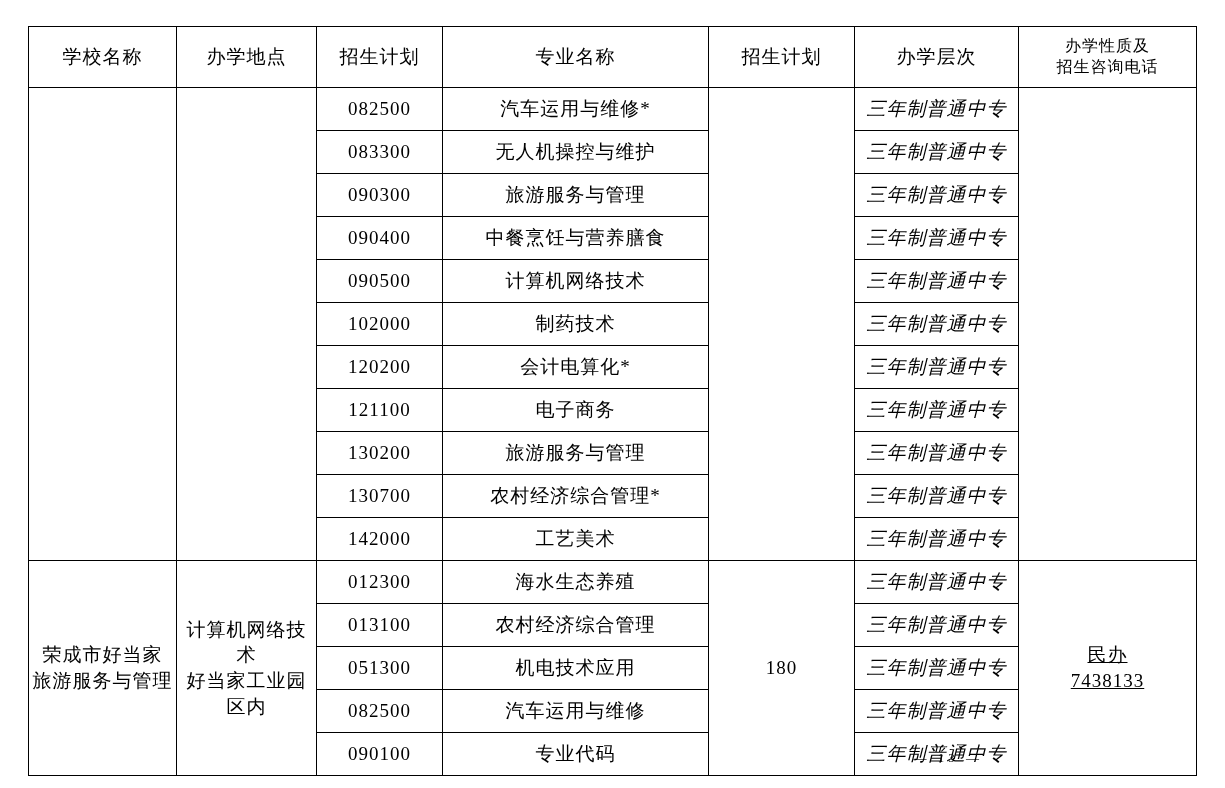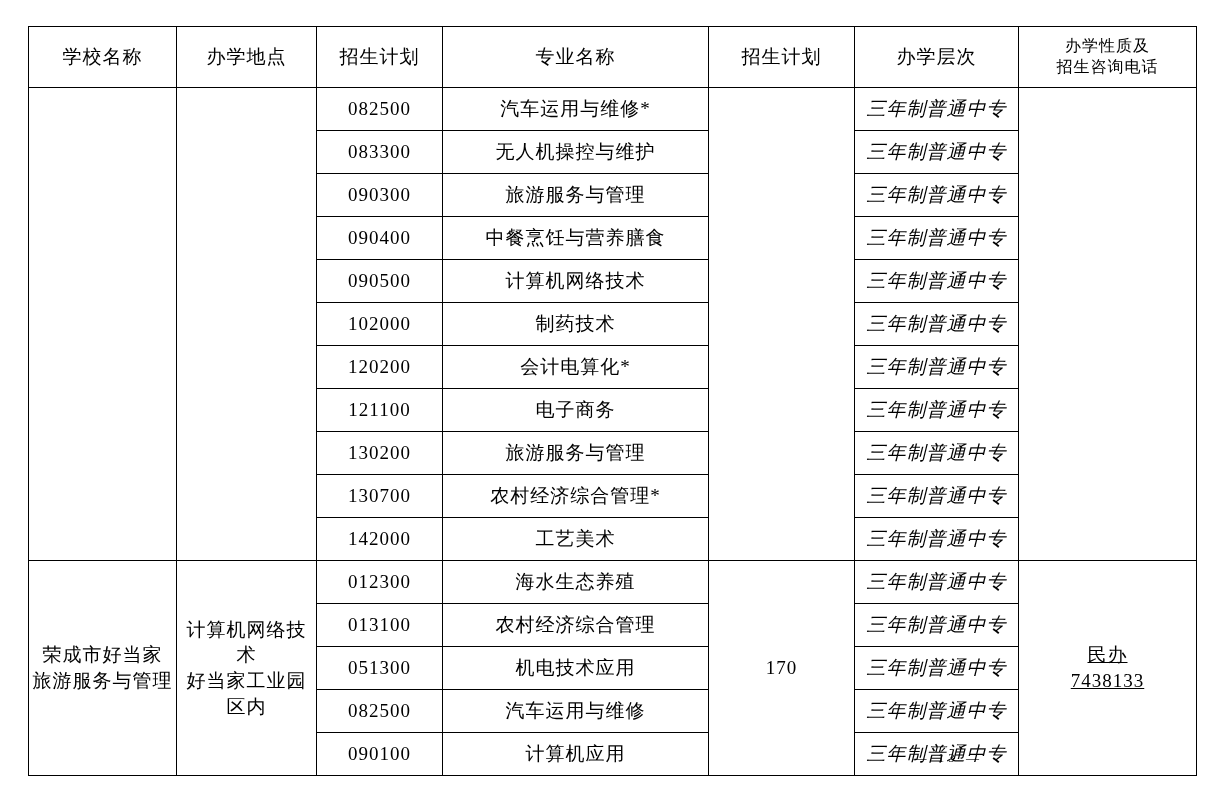--- a/index.html
+++ b/index.html
@@ -196,21 +196,21 @@
           <div>荣成市好当家</div>
           <div>旅游服务与管理</div>
         </td>
         <td class="site-cell" rowspan="5">
           <div>计算机网络技术</div>
           <div>好当家工业园</div>
           <div>区内</div>
         </td>
         <td class="code-cell">012300</td>
         <td class="major-cell">海水生态养殖</td>
-        <td class="plan-cell" rowspan="5">170</td>
+        <td class="plan-cell" rowspan="5">180</td>
         <td class="level-cell">三年制普通中专</td>
         <td class="nature-cell" rowspan="5">
           <div>民办</div>
           <div>7438133</div>
         </td>
       </tr>
       <tr class="row-height">
         <td class="code-cell">013100</td>
         <td class="major-cell">农村经济综合管理</td>
         <td class="level-cell">三年制普通中专</td>
@@ -220,21 +220,21 @@
         <td class="major-cell">机电技术应用</td>
         <td class="level-cell">三年制普通中专</td>
       </tr>
       <tr class="row-height">
         <td class="code-cell">082500</td>
         <td class="major-cell">汽车运用与维修</td>
         <td class="level-cell">三年制普通中专</td>
       </tr>
       <tr class="row-height">
         <td class="code-cell">090100</td>
-        <td class="major-cell">计算机应用</td>
+        <td class="major-cell">专业代码</td>
         <td class="level-cell">三年制普通中专</td>
       </tr>
 
     </tbody>
   </table>
 
   <div class="page-number">— 13 —</div>
 
 </div>
 

